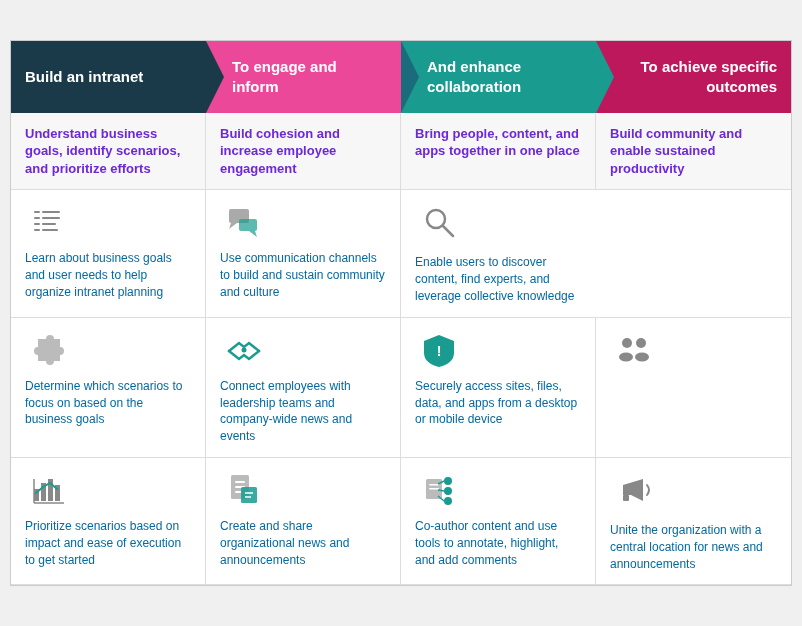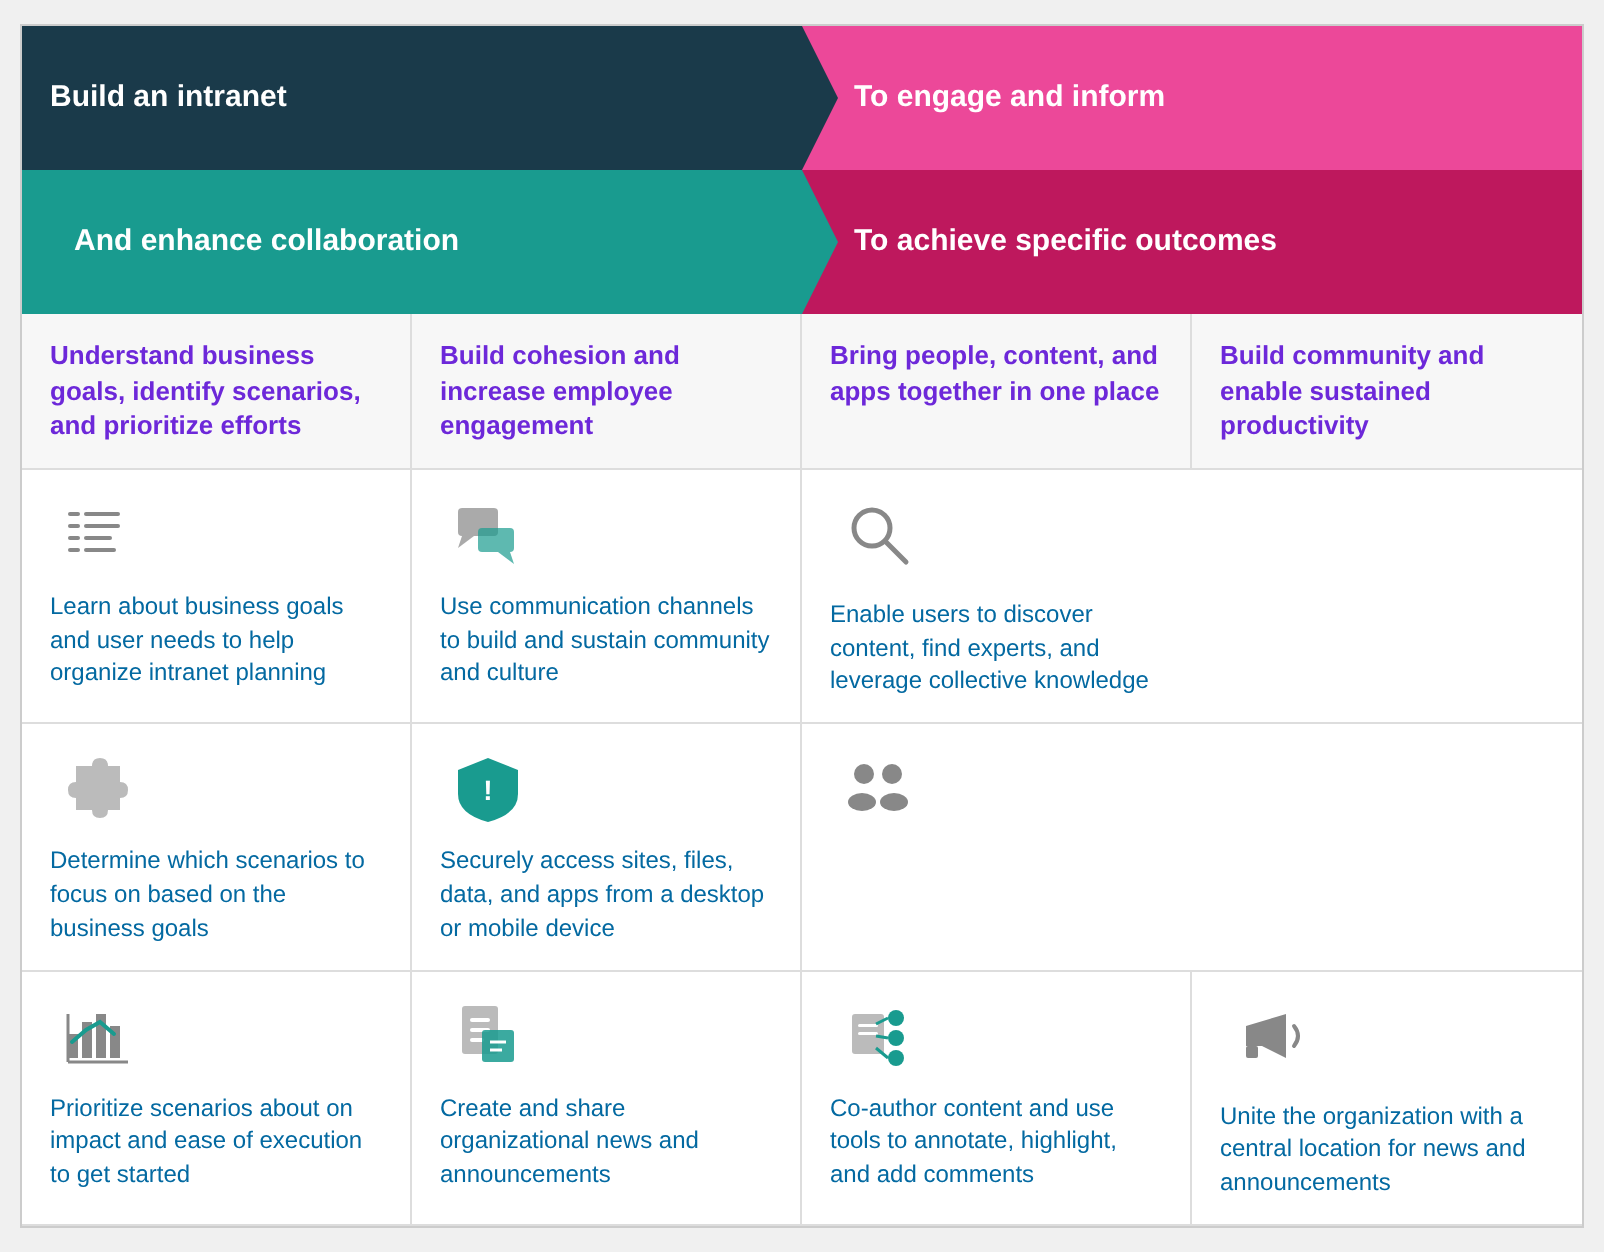--- a/index.html
+++ b/index.html
@@ -13,21 +13,21 @@
       padding: 10px;
     }
     .container {
       width: 790px;
       background: #fff;
       border: 1px solid #ccc;
       overflow: hidden;
     }
     .header-row {
       display: grid;
-      grid-template-columns: repeat(2, 1fr);
+      grid-template-columns: repeat(4, 1fr);
     }
     .header-cell {
       padding: 12px 14px;
       color: #fff;
       font-size: 15px;
       font-weight: 600;
       line-height: 1.3;
       position: relative;
       display: flex;
       align-items: center;
@@ -169,20 +169,30 @@
       <div class="icon-area">
         <svg class="icon" viewBox="0 0 38 38" fill="none">
           <path d="M8 8 h8 q0-4 4-4 t4 4 h6 v8 q4 0 4 4 t-4 4 v6 h-6 q0 4-4 4 t-4-4 h-8 v-6 q-4 0-4-4 t4-4 z" fill="#bbb"></path>
         </svg>
       </div>
       <span>Determine which scenarios to focus on based on the business goals</span>
     </div>
     <div class="content-cell">
       <div class="icon-area">
         <svg class="icon" viewBox="0 0 38 38" fill="none">
+          <path d="M4 20 L14 12 L19 16 L24 12 L34 20" stroke="#199b8f" stroke-width="2.5" fill="none" stroke-linecap="round"></path>
+          <path d="M4 20 L14 28 L19 24 L24 28 L34 20" stroke="#199b8f" stroke-width="2.5" fill="none" stroke-linecap="round"></path>
+          <circle cx="19" cy="19" r="2.5" fill="#199b8f"></circle>
+        </svg>
+      </div>
+      <span>Connect employees with leadership teams and company-wide news and events</span>
+    </div>
+    <div class="content-cell">
+      <div class="icon-area">
+        <svg class="icon" viewBox="0 0 38 38" fill="none">
           <path d="M19 4 L34 10 L34 22 Q34 32 19 36 Q4 32 4 22 L4 10 Z" fill="#199b8f"></path>
           <text x="19" y="25" text-anchor="middle" fill="white" font-size="14" font-weight="bold">!</text>
         </svg>
       </div>
       <span>Securely access sites, files, data, and apps from a desktop or mobile device</span>
     </div>
     <div class="content-cell">
       <div class="icon-area">
         <svg class="icon" viewBox="0 0 38 38" fill="none">
           <circle cx="12" cy="12" r="5" fill="#888"></circle>
@@ -200,21 +210,21 @@
         <svg class="icon" viewBox="0 0 38 38" fill="none">
           <rect x="4" y="18" width="5" height="12" fill="#888"></rect>
           <rect x="11" y="12" width="5" height="18" fill="#888"></rect>
           <rect x="18" y="8" width="5" height="22" fill="#888"></rect>
           <rect x="25" y="14" width="5" height="16" fill="#888"></rect>
           <line x1="4" y1="32" x2="34" y2="32" stroke="#888" stroke-width="1.5"></line>
           <line x1="4" y1="8" x2="4" y2="32" stroke="#888" stroke-width="1.5"></line>
           <polyline points="6,22 13,16 20,12 27,18" fill="none" stroke="#199b8f" stroke-width="2" stroke-linecap="round"></polyline>
         </svg>
       </div>
-      <span>Prioritize scenarios about on impact and ease of execution to get started</span>
+      <span>Prioritize scenarios based on impact and ease of execution to get started</span>
     </div>
     <div class="content-cell">
       <div class="icon-area">
         <svg class="icon" viewBox="0 0 38 38" fill="none">
           <rect x="6" y="4" width="18" height="24" rx="1.5" fill="#bbb"></rect>
           <rect x="10" y="10" width="10" height="2" rx="1" fill="#fff"></rect>
           <rect x="10" y="15" width="10" height="2" rx="1" fill="#fff"></rect>
           <rect x="10" y="20" width="7" height="2" rx="1" fill="#fff"></rect>
           <rect x="16" y="16" width="16" height="16" rx="1.5" fill="#199b8f" opacity="0.85"></rect>
           <line x1="20" y1="22" x2="28" y2="22" stroke="#fff" stroke-width="1.5"></line>

